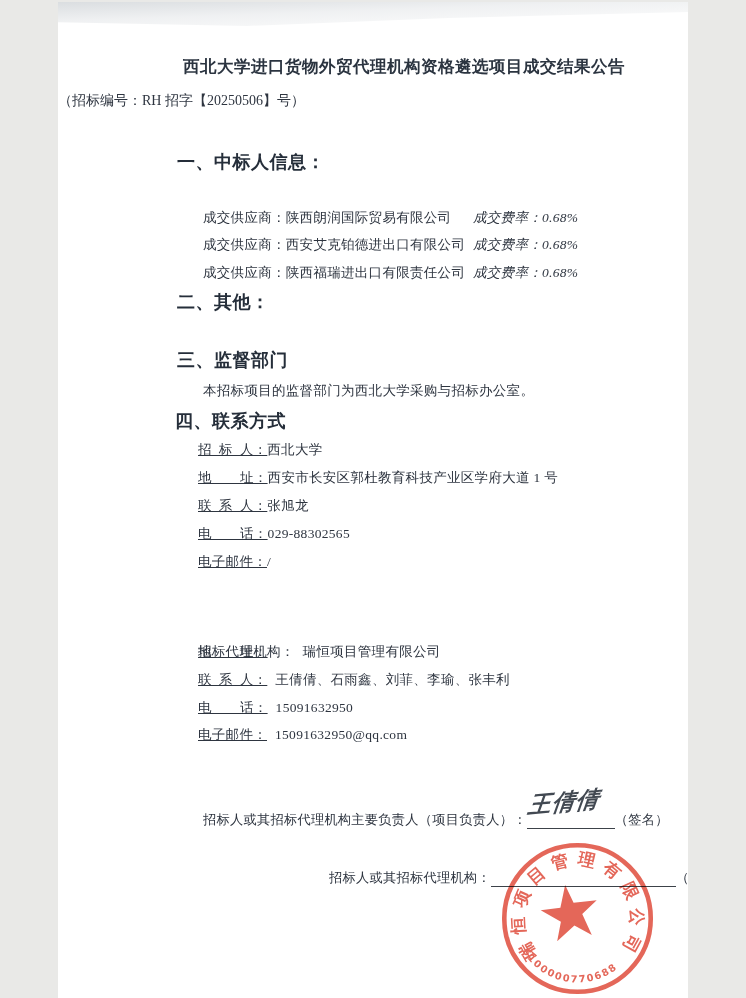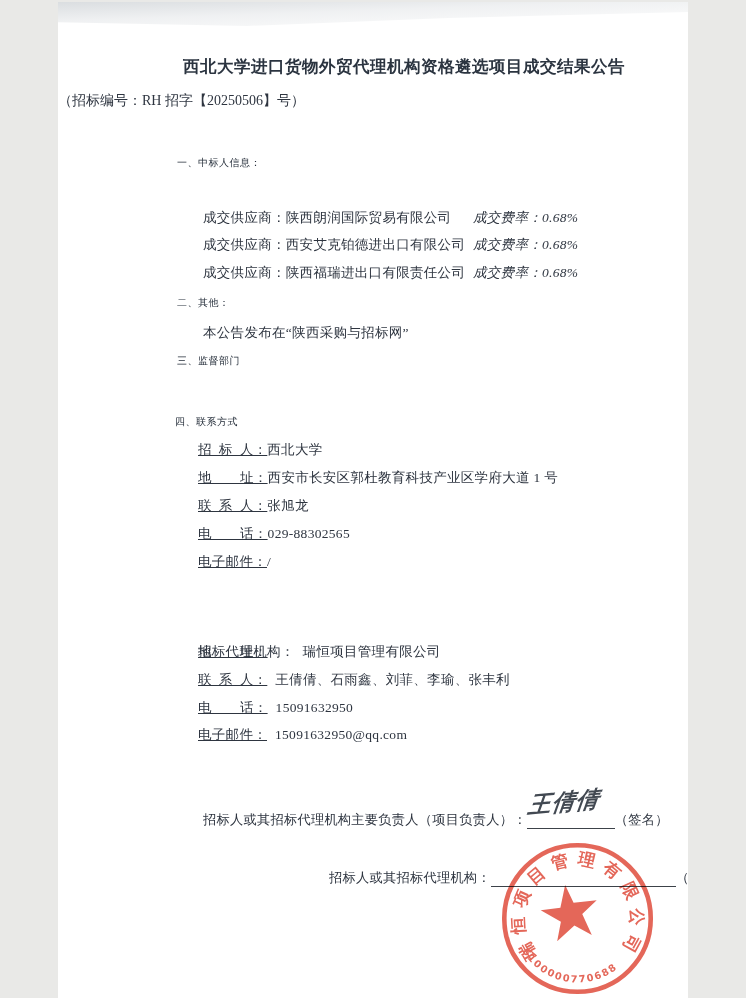--- a/index.html
+++ b/index.html
@@ -12,21 +12,21 @@
   .abs{position:absolute; white-space:nowrap; line-height:19px;}
   
   .scan-top{
     position:absolute; top:0; left:0; width:100%; height:26px;
     background:linear-gradient(178deg, rgba(188,194,199,.55) 0%, rgba(210,214,218,.35) 40%, rgba(252,252,251,0) 100%);
     clip-path:polygon(0 0,100% 0,100% 38%,62% 62%,30% 92%,0 78%);
   }
   .doc-title{top:55px; left:0; width:692px; text-align:center;
     font-size:16.5px; font-weight:600; letter-spacing:.5px; color:#2b3440;}
   .doc-subtitle{top:89px; left:0; width:692px; text-align:left; font-size:14px;}
-  .sec-head{font-size:10px; font-weight:400; color:#252e3a; letter-spacing:.5px;}
+  .sec-head{font-size:18px; font-weight:700; color:#252e3a; letter-spacing:.5px;}
   .h1{top:151px; left:119px;} .h2{top:291px; left:119px;}
   .h3{top:349px; left:119px;} .h4{top:410px; left:117px;}
   .body-line{font-size:13.5px; letter-spacing:.3px;}
   .lot{top:179px; left:145px;}
   .sup-row{left:145px; width:470px;}
   .sr0{top:206px;} .sr1{top:233px;} .sr2{top:261px;}
   .fee{position:absolute; left:270px; top:0;font-style:italic;}
   .b2{top:321px; left:145px;} .b3{top:379px; left:145px;}
   .contact{left:140px; display:flex; font-size:13.5px; letter-spacing:.3px;}
   .contact .lbl{flex:0 0 68px;text-decoration:underline;}
@@ -66,23 +66,23 @@
   <div class="abs body-line sup-row sr1">
     <span>成交供应商：</span><span>西安艾克铂德进出口有限公司</span>
     <span class="fee"><span>成交费率：</span><span>0.68%</span></span>
   </div>
   <div class="abs body-line sup-row sr2">
     <span>成交供应商：</span><span>陕西福瑞进出口有限责任公司</span>
     <span class="fee"><span>成交费率：</span><span>0.68%</span></span>
   </div>
 
   <div class="abs sec-head h2">二、其他：</div>
-  <div class="abs body-line b2">本公告发布在“陕西采购与招标网”</div>
 
   <div class="abs sec-head h3">三、监督部门</div>
+  <div class="abs body-line b3">本招标项目的监督部门为西北大学采购与招标办公室。</div>
 
   <div class="abs sec-head h4">四、联系方式</div>
 
   <div class="abs contact t0">
     <span class="lbl">招 标 人：</span>
     <span class="val">西北大学</span>
   </div>
   <div class="abs contact t1">
     <span class="lbl">地    址：</span>
     <span class="val">西安市长安区郭杜教育科技产业区学府大道 1 号</span>

